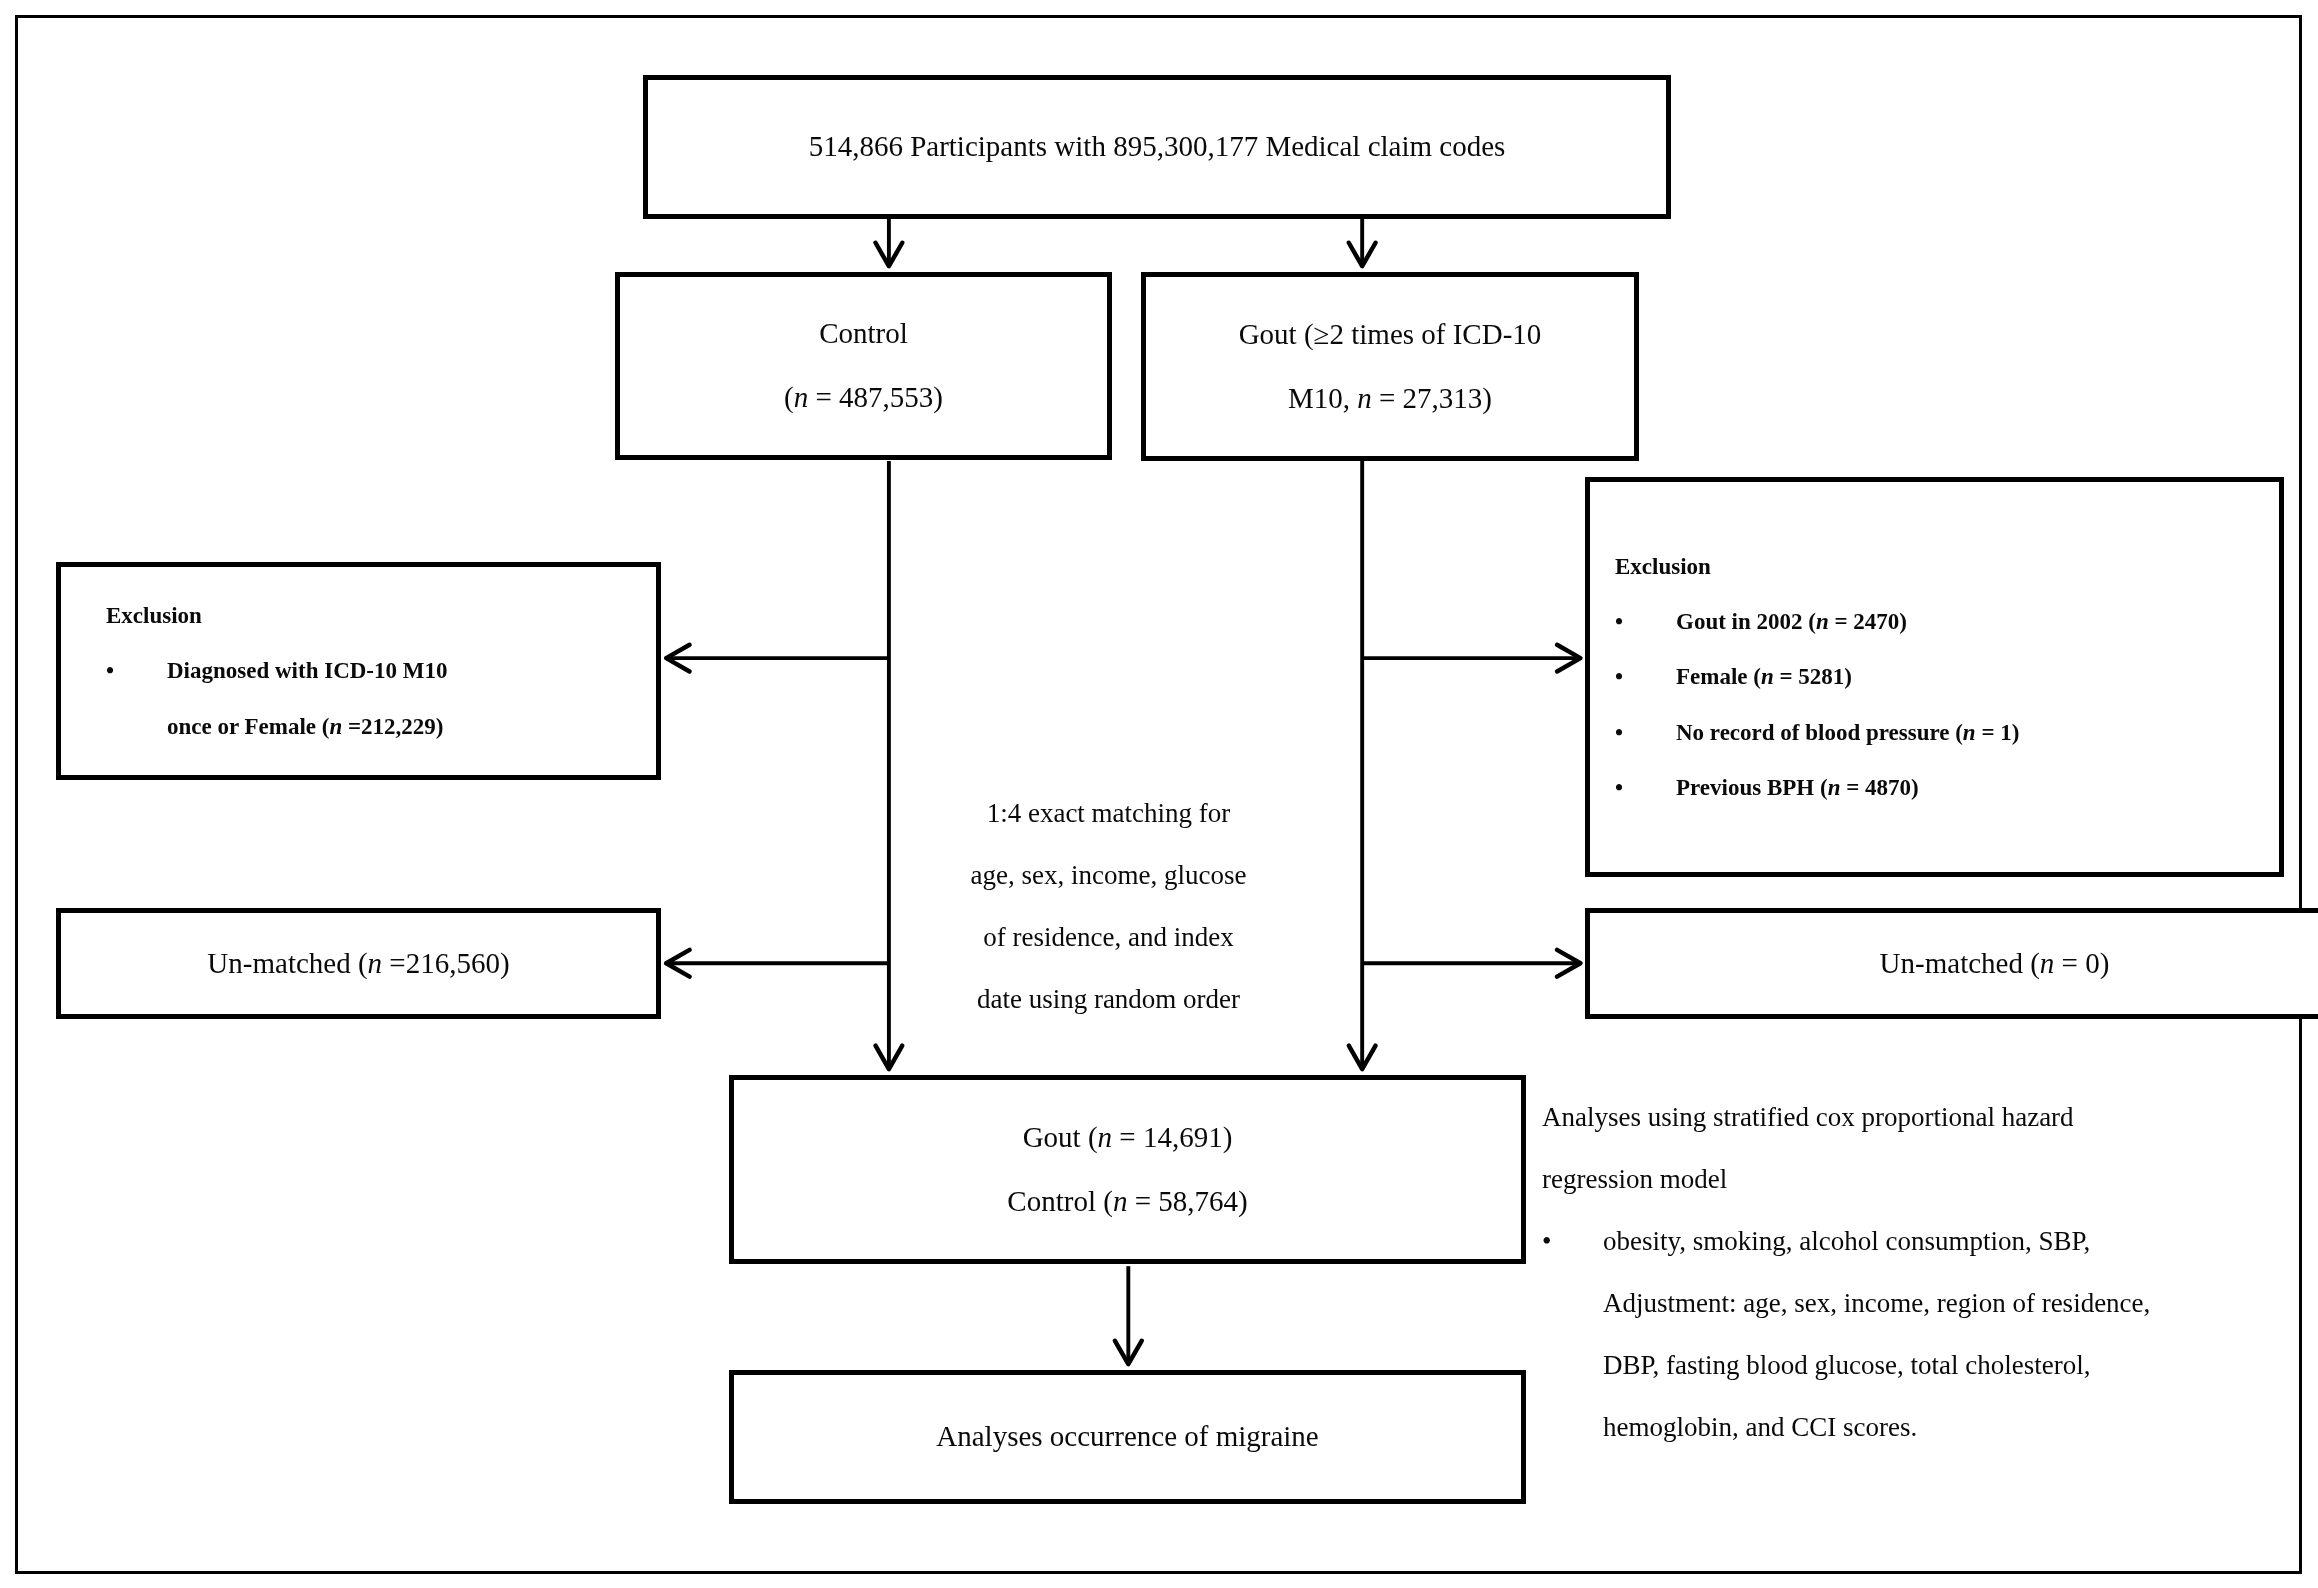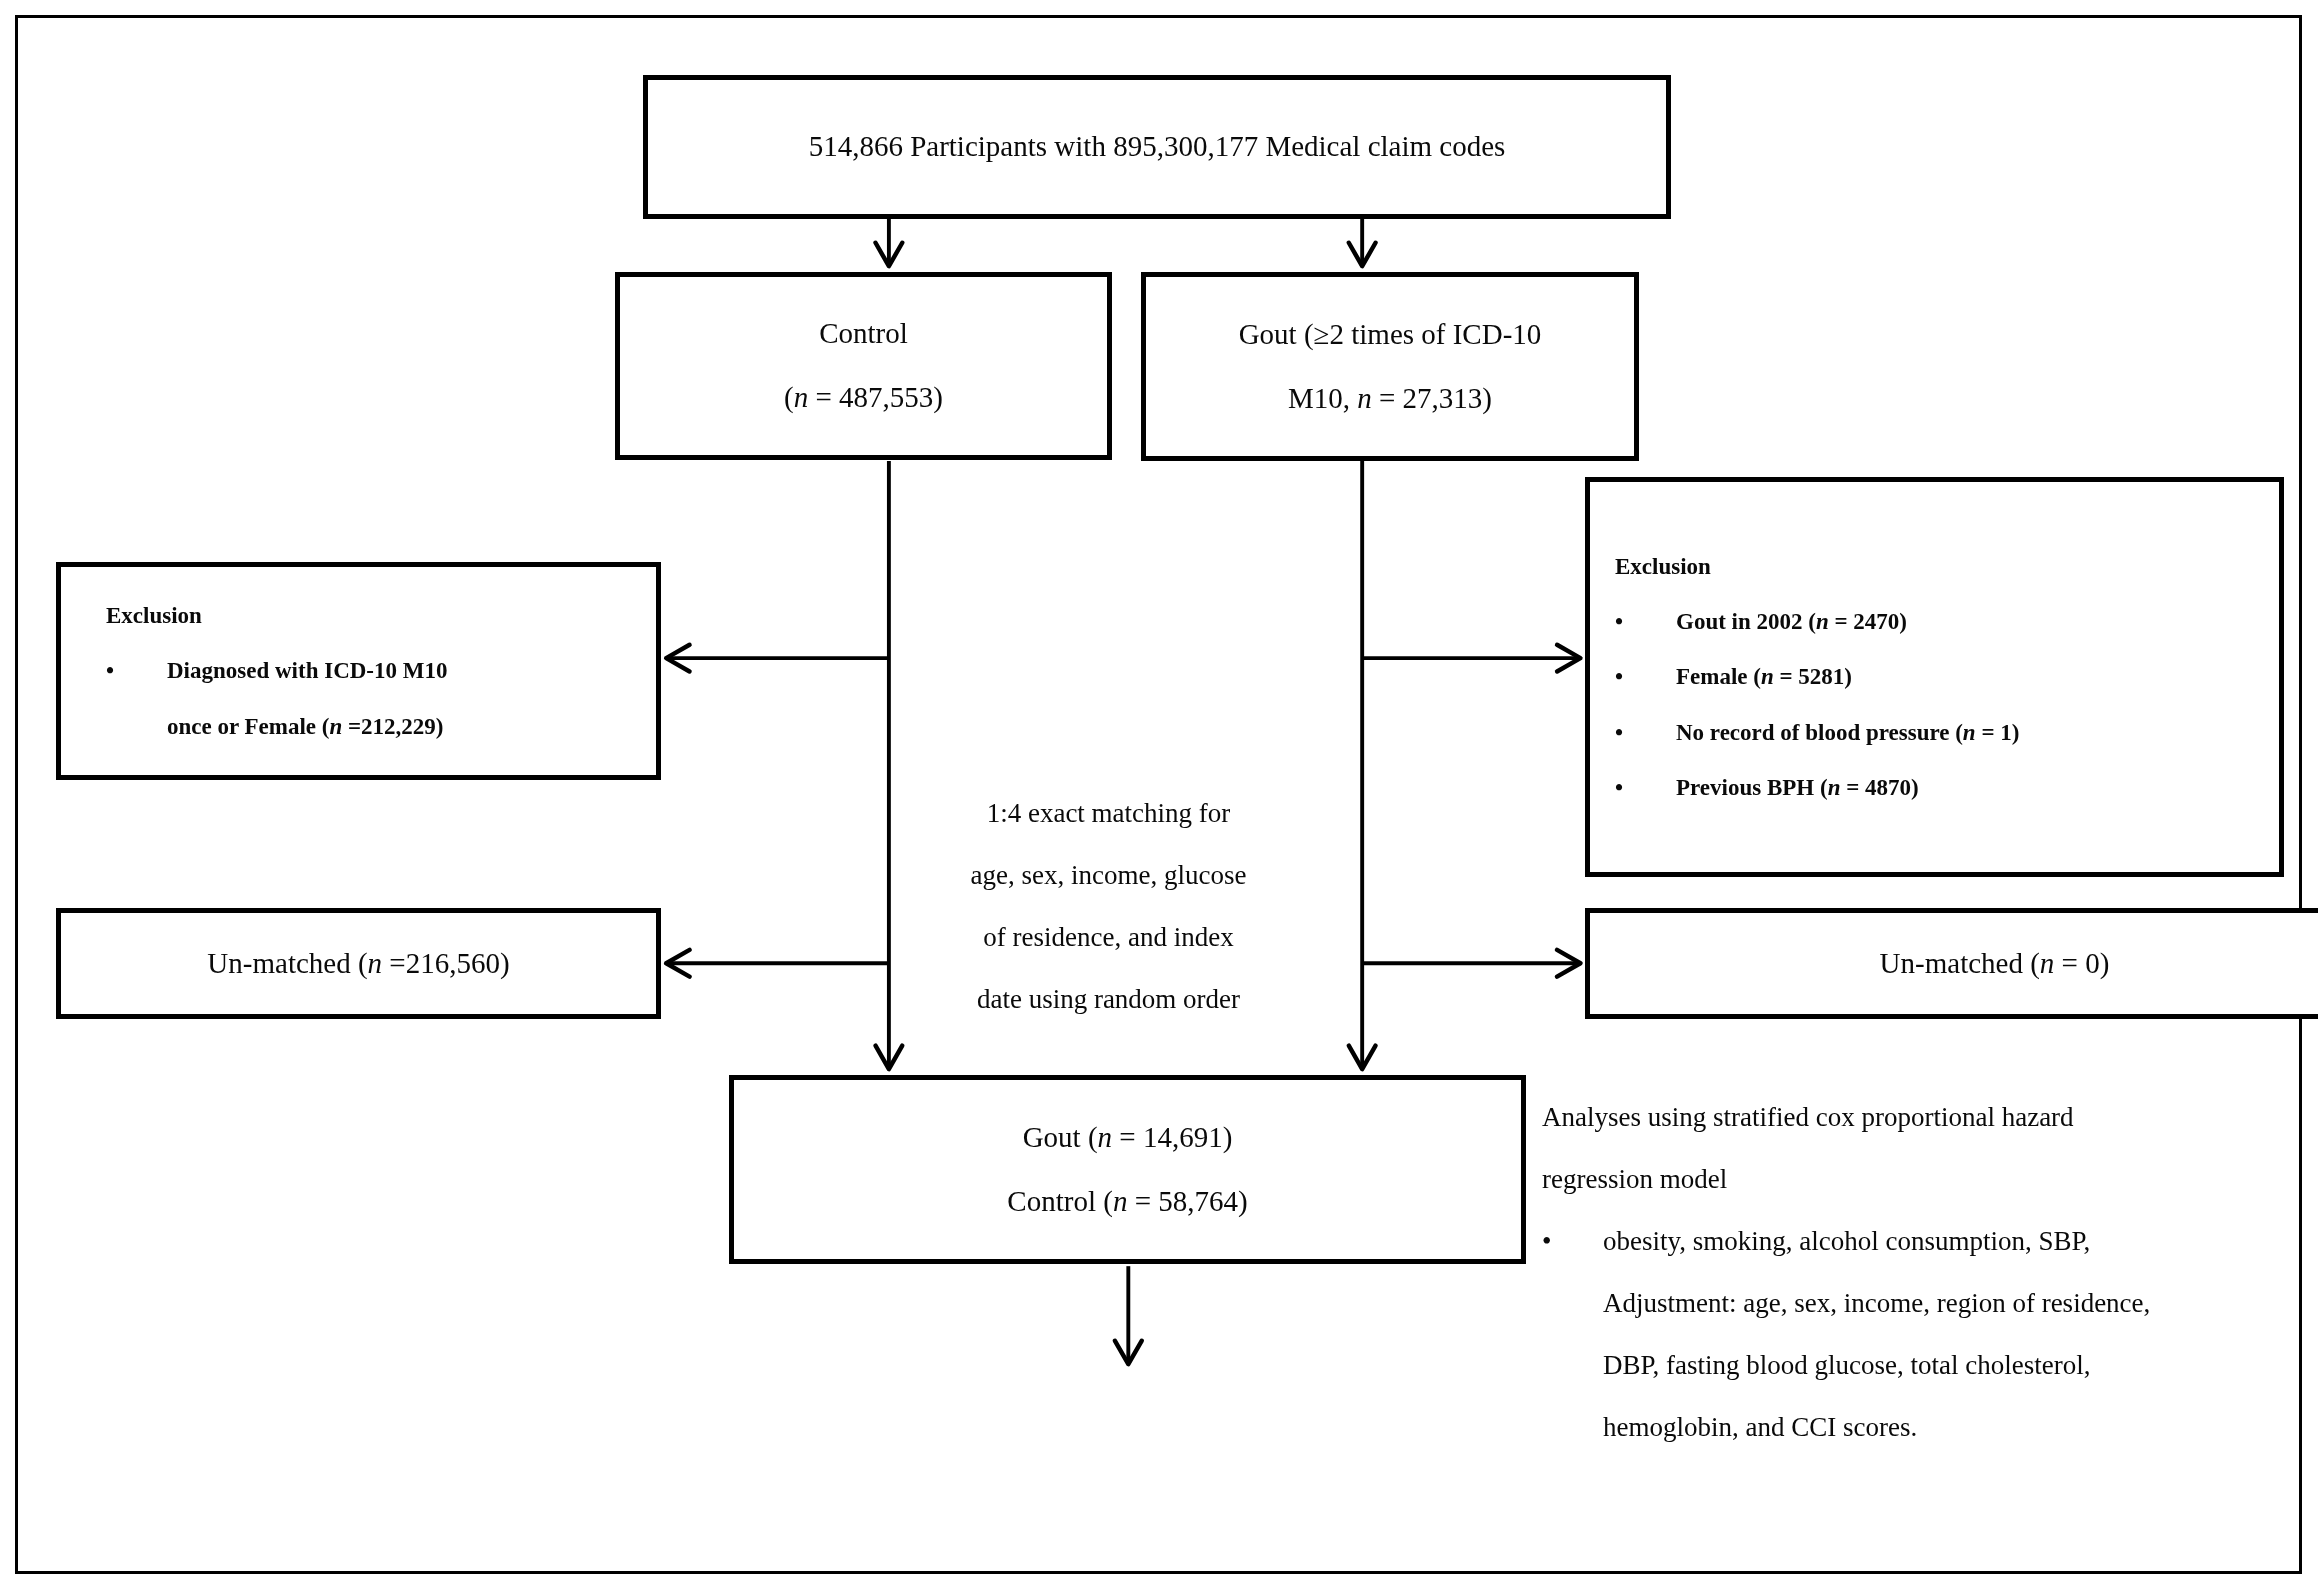--- a/index.html
+++ b/index.html
@@ -149,15 +149,18 @@
       <span class="bullet-col">•</span>
       <span>
         <div class="nline">obesity, smoking, alcohol consumption, SBP,</div>
         <div class="nline">Adjustment: age, sex, income, region of residence,</div>
         <div class="nline">DBP, fasting blood glucose, total cholesterol,</div>
         <div class="nline">hemoglobin, and CCI scores.</div>
       </span>
     </div>
   </div>
 
+  <div class="box" style="left:729px; top:1370px; width:797px; height:134px;">
+    <div class="bline">Analyses occurrence of migraine</div>
+  </div>
 
 </div>
 
 
 </body></html>

